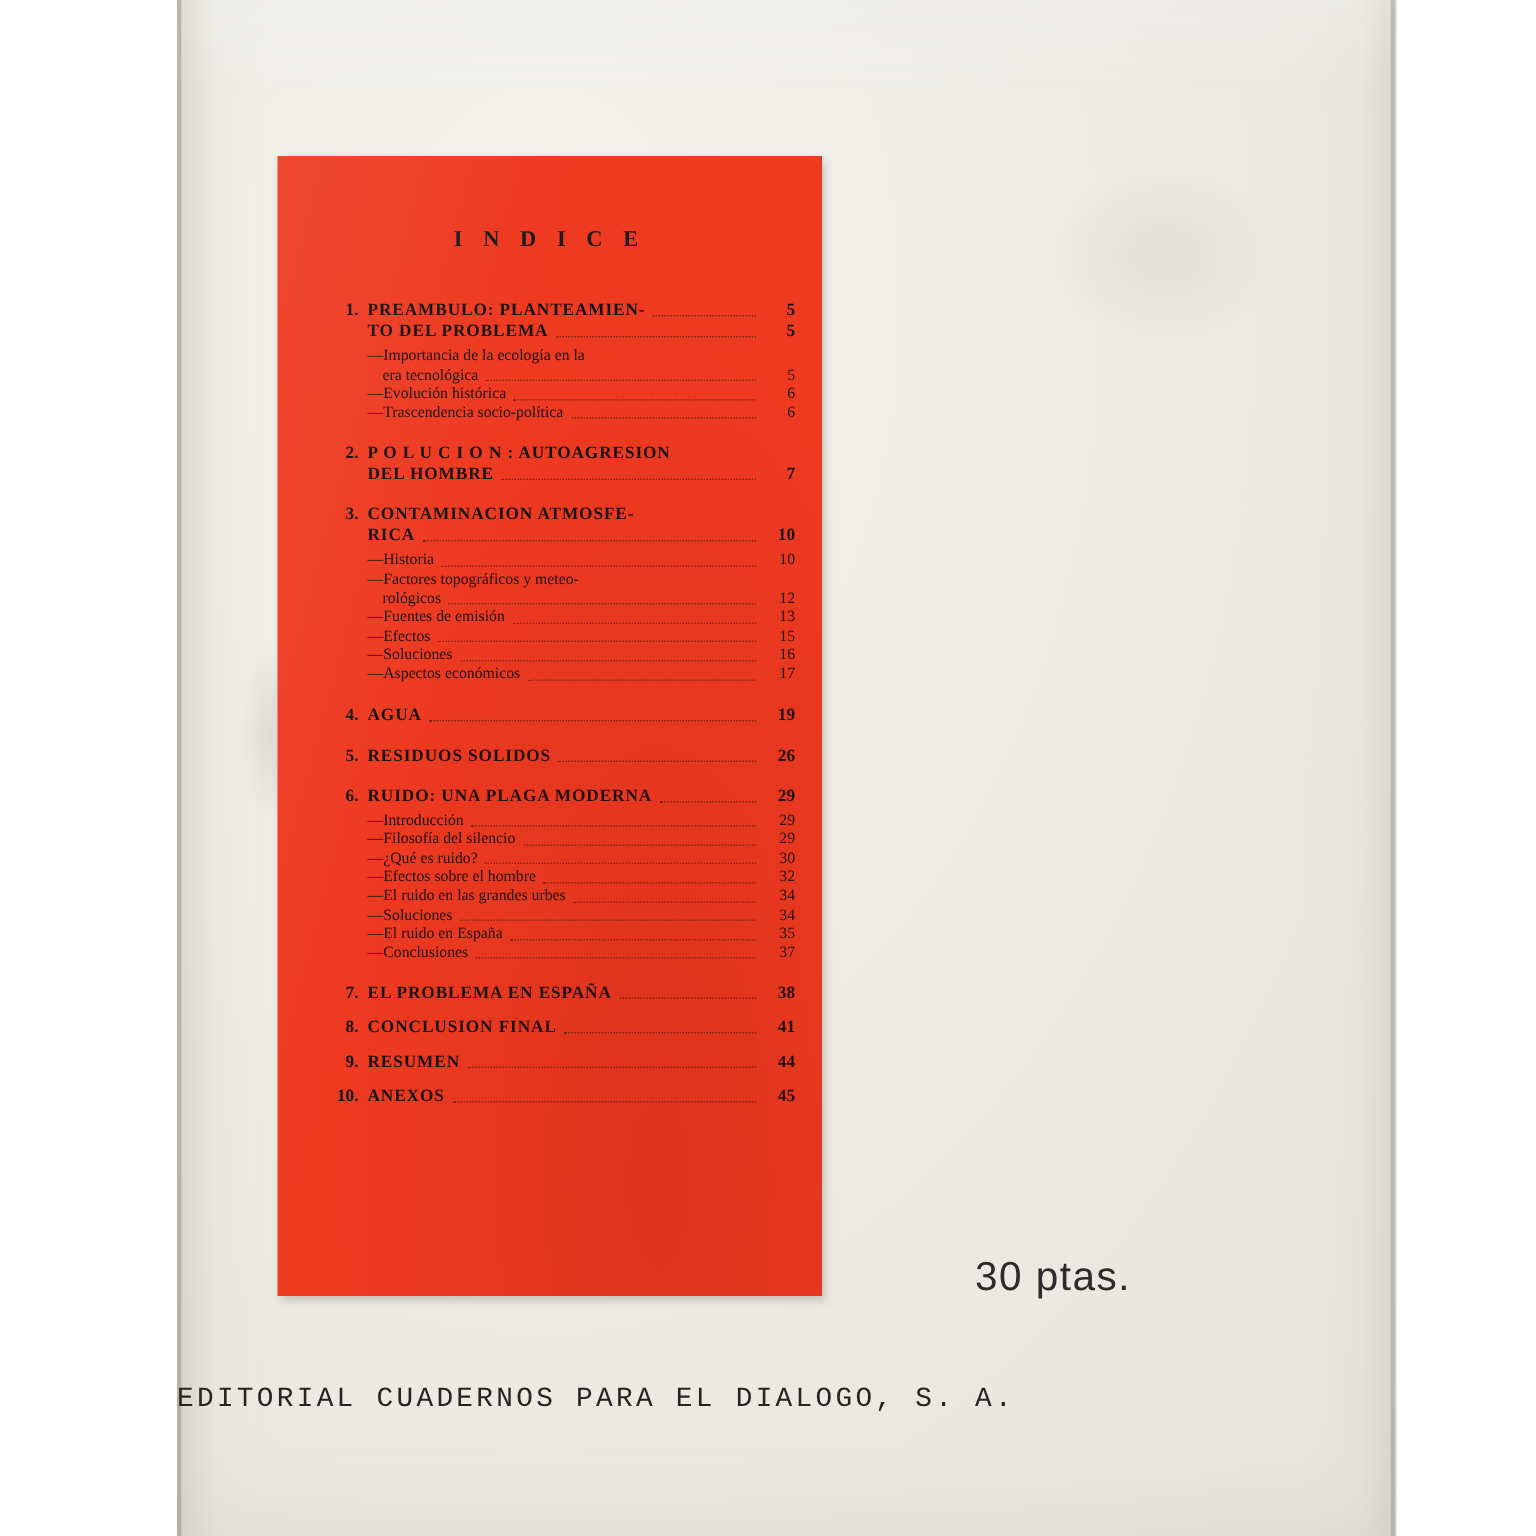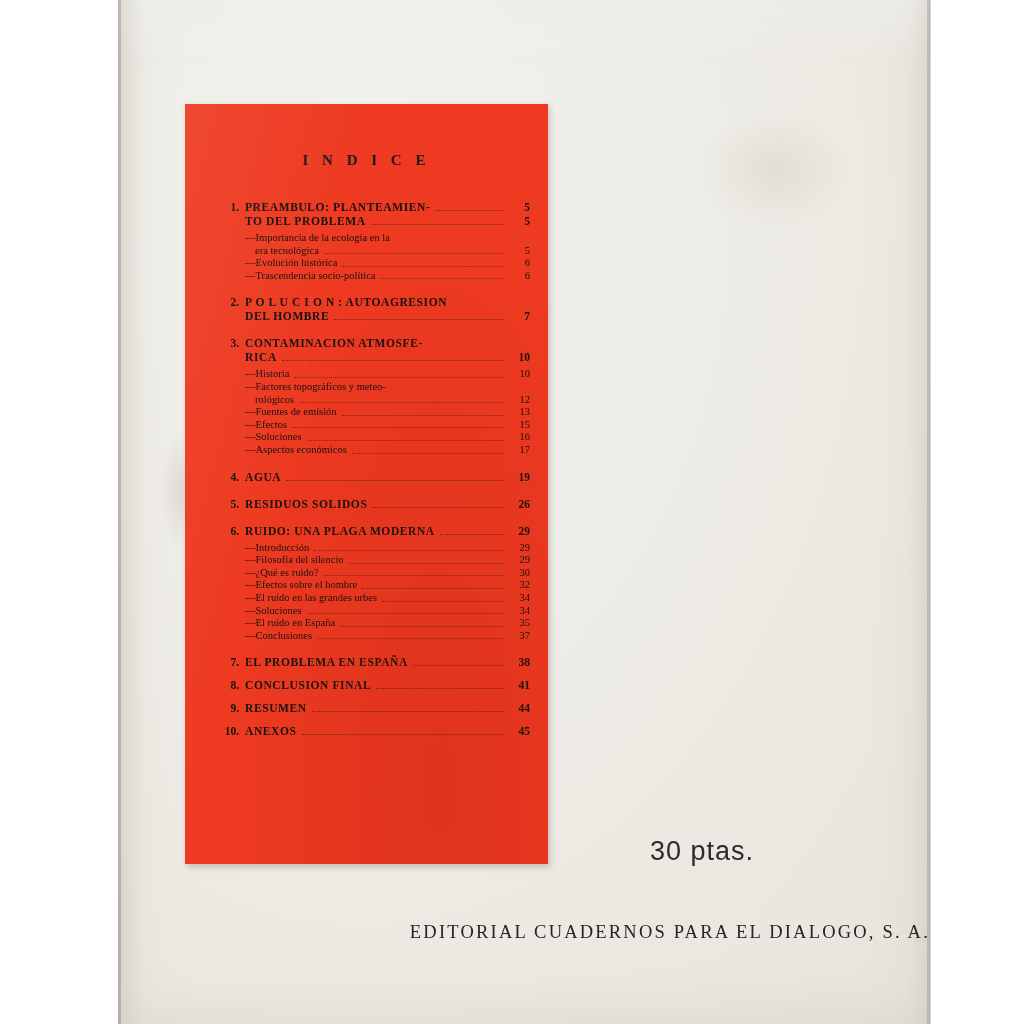--- a/index.html
+++ b/index.html
@@ -174,22 +174,22 @@
     color: #2b2b2b;
     letter-spacing: 1px;
     margin-top: 16px;
   }
 
   .publisher {
     position: absolute;
     left: 118px;
     right: 94px;
     top: 922px;
-    text-align: right;
-    font-family: Liberation Serif, serif;
+    text-align: left;
+    font-family: Liberation Mono, monospace;
     font-size: 18.5px;
     letter-spacing: 2.2px;
     color: #242424;
   }
 
   .smudge1{
     position:absolute; left:700px; top:110px; width:150px; height:120px;
     background: radial-gradient(ellipse at center, rgba(170,165,150,0.18) 0%, rgba(170,165,150,0) 70%);
     pointer-events:none;
   }

